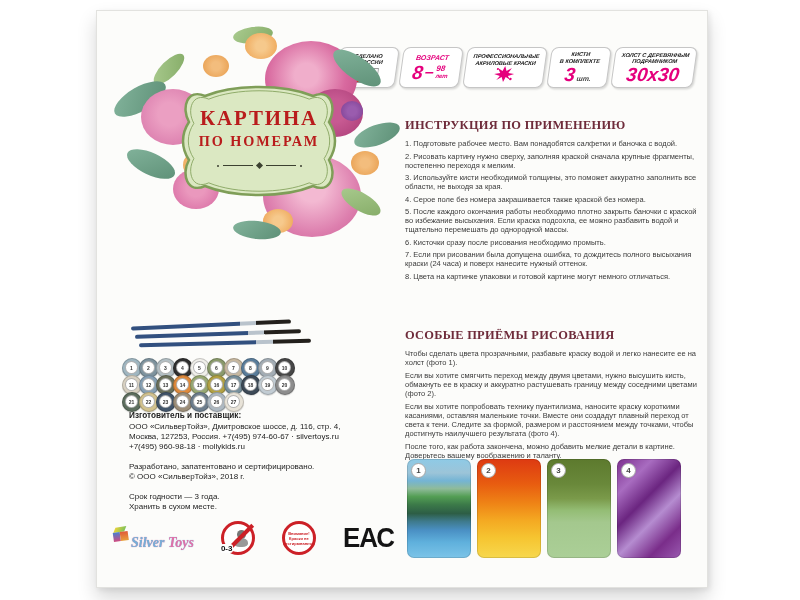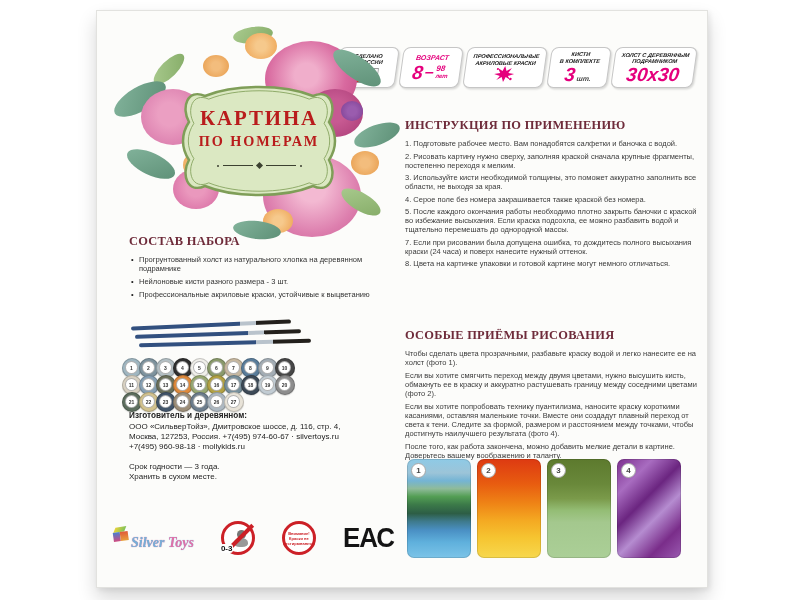--- a/index.html
+++ b/index.html
@@ -209,29 +209,20 @@
           <span class="dt"></span>
             <span class="ln"></span>
             <span class="di"></span>
             <span class="ln"></span>
             <span class="dt"></span>
         </div>
       </div>
     </div>
   </div>
 
-  <div class="kit">
-    <h2 class="h-sec">СОСТАВ НАБОРА</h2>
-    <ul>
-
-    <li>Прогрунтованный холст из натурального хлопка на деревянном подрамнике</li>
-        <li>Нейлоновые кисти разного размера - 3 шт.</li>
-        <li>Профессиональные акриловые краски, устойчивые к выцветанию</li>
-      </ul>
-  </div>
 
   <div class="brushes">
     <i class="brush bru1"></i>
       <i class="brush bru2"></i>
       <i class="brush bru3"></i>
   </div>
 
   <div class="pots">
 
   <span class="pot" style="background: rgb(159, 182, 193);">
@@ -311,24 +302,28 @@
       </span>
       <span class="pot" style="background: rgb(174, 185, 194);">
         <b>26</b>
       </span>
       <span class="pot" style="background: rgb(232, 227, 216);">
         <b>27</b>
       </span>
     </div>
 
   <div class="mfr">
-    <div class="t">Изготовитель и деревянном:</div>
+    <div class="t">Изготовитель и поставщик:</div>
     <div>ООО «СильверТойз», Дмитровское шоссе, д. 116, стр. 4,</div>
     <div>Москва, 127253, Россия. +7(495) 974-60-67 · silvertoys.ru</div>
     <div>+7(495) 960-98-18 · mollykids.ru</div>
+    <div class="blk">
+      <div>Разработано, запатентовано и сертифицировано.</div>
+      <div>© ООО «СильверТойз», 2018 г.</div>
+    </div>
     <div class="blk">
       <div>Срок годности — 3 года.</div>
       <div>Хранить в сухом месте.</div>
     </div>
   </div>
 
   <div class="logos">
     <div class="stlogo">
       <span class="cube">
           <i class="ct"></i>
@@ -356,20 +351,21 @@
 
   <div class="instr">
     <h2 class="h-sec">ИНСТРУКЦИЯ ПО ПРИМЕНЕНИЮ</h2>
     <div>
 
     <p class="small-p">1. Подготовьте рабочее место. Вам понадобятся салфетки и баночка с водой.</p>
         <p class="small-p">2. Рисовать картину нужно сверху, заполняя краской сначала крупные фрагменты, постепенно переходя к мелким.</p>
         <p class="small-p">3. Используйте кисти необходимой толщины, это поможет аккуратно заполнить все области, не выходя за края.</p>
         <p class="small-p">4. Серое поле без номера закрашивается также краской без номера.</p>
         <p class="small-p">5. После каждого окончания работы необходимо плотно закрыть баночки с краской во избежание высыхания. Если краска подсохла, ее можно разбавить водой и тщательно перемешать до однородной массы.</p>
+        <p class="small-p">6. Кисточки сразу после рисования необходимо промыть.</p>
         <p class="small-p">7. Если при рисовании была допущена ошибка, то дождитесь полного высыхания краски (24 часа) и поверх нанесите нужный оттенок.</p>
         <p class="small-p">8. Цвета на картинке упаковки и готовой картине могут немного отличаться.</p>
       </div>
   </div>
 
   <div class="tech">
     <h2 class="h-sec">ОСОБЫЕ ПРИЁМЫ РИСОВАНИЯ</h2>
     <div>
 
     <p class="small-p">Чтобы сделать цвета прозрачными, разбавьте краску водой и легко нанесите ее на холст (фото 1).</p>

